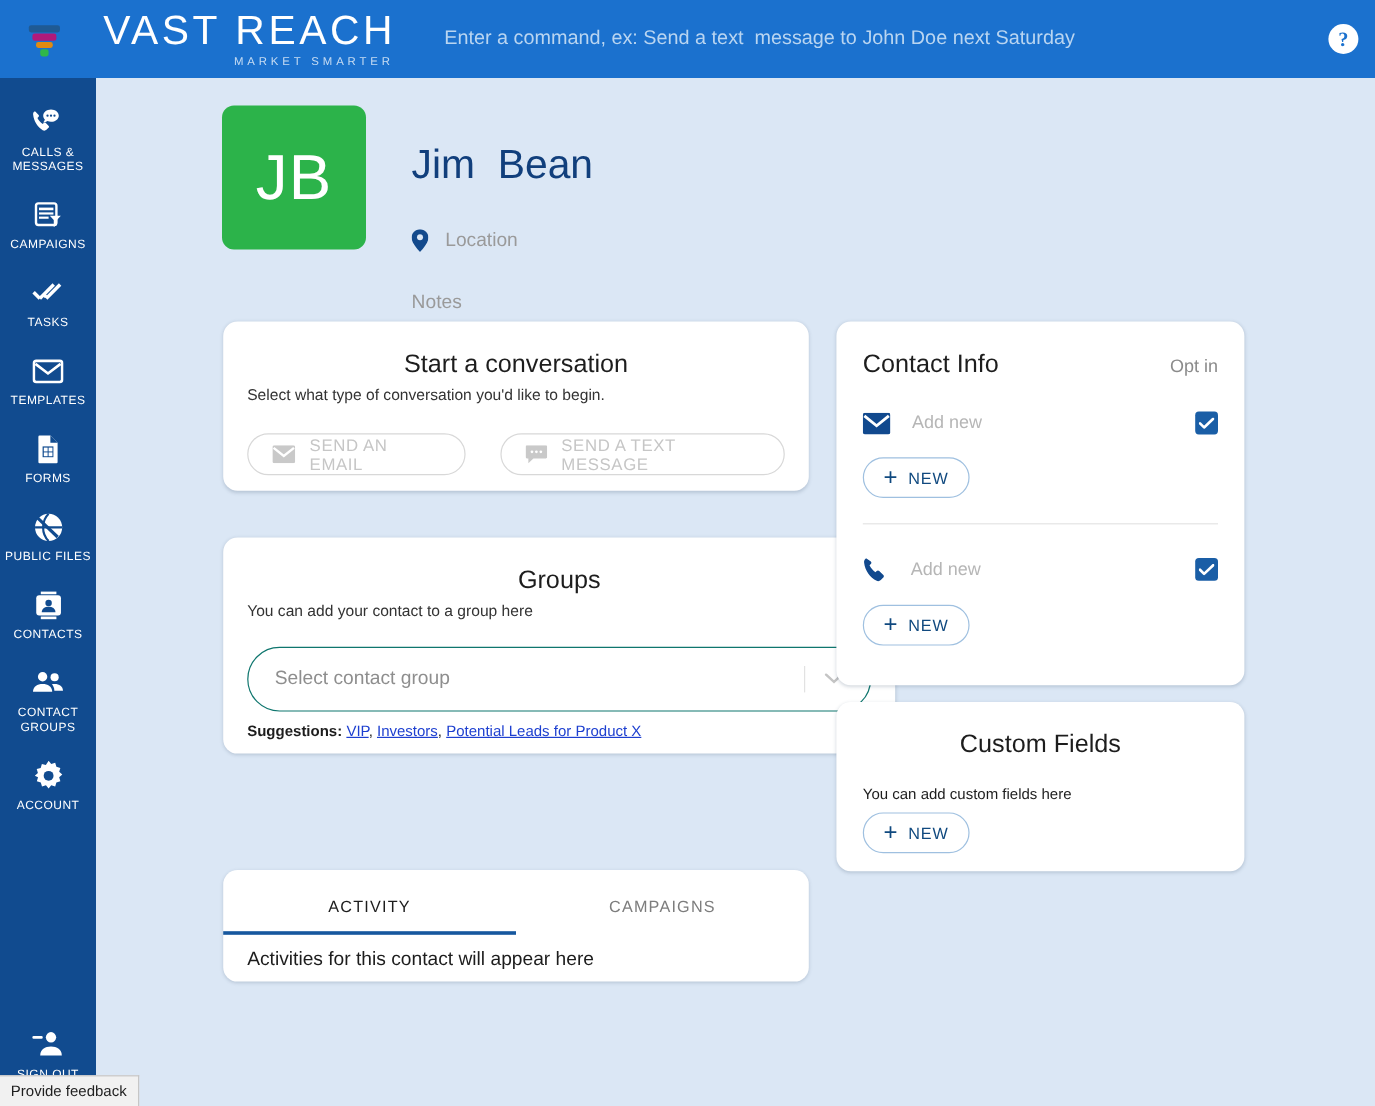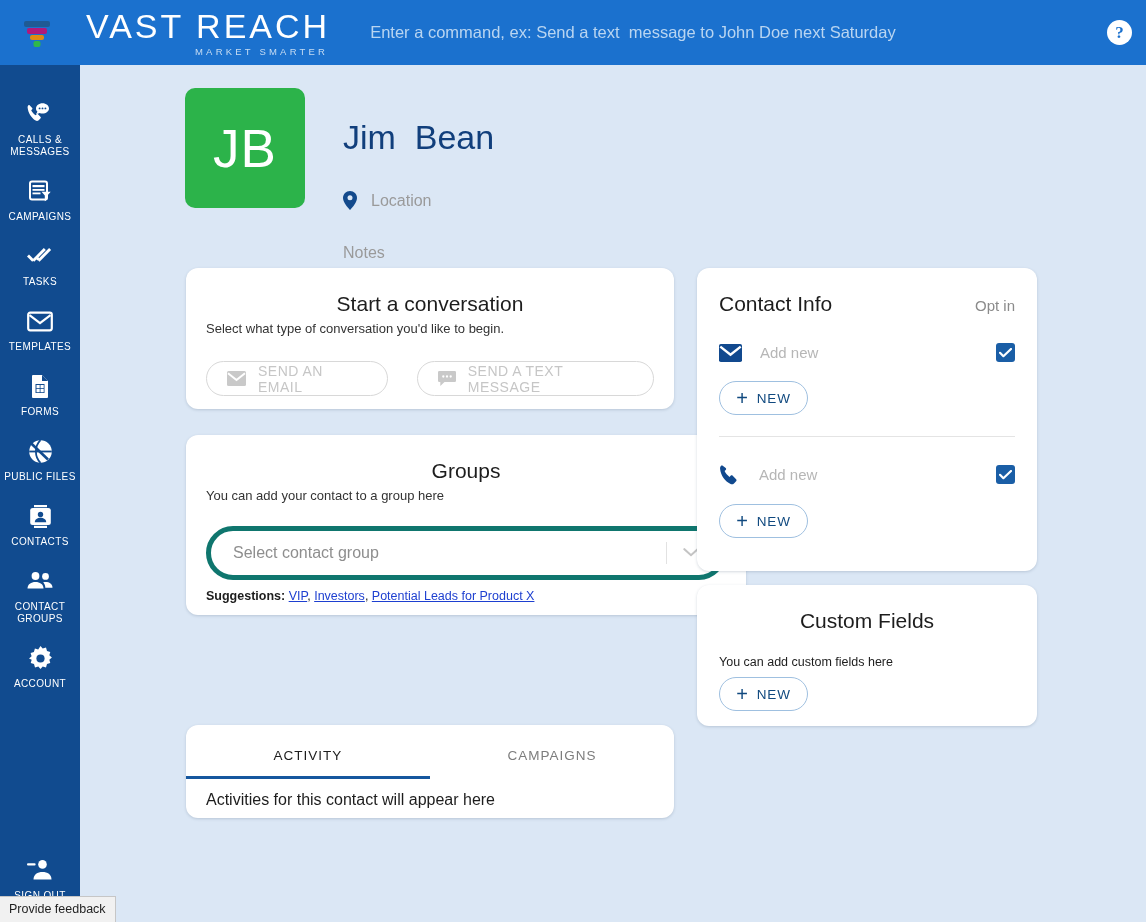--- a/index.html
+++ b/index.html
@@ -50,21 +50,21 @@
     font-size: 17px; font-weight: 700; cursor: pointer;
     font-family: "Liberation Serif", serif;
   }
 
   
   .sidebar {
     position: absolute; top: 65px; left: 0;
     width: 80px; height: 857px;
     background: #114b8f;
   }
-  .nav-list { padding-top: 26px; }
+  .nav-list { padding-top: 14px; }
   .nav-item {
     display: flex; flex-direction: column; align-items: center;
     padding: 10px 2px 10px; cursor: pointer;
   }
   .nav-icon { color: #ffffff; height: 26px; display: flex; align-items: center; }
   .nav-icon svg { display: block; fill: #ffffff; }
   .nav-label {
     margin-top: 7px; color: #ffffff;
     font-size: 10px; letter-spacing: .4px; line-height: 12px;
     text-align: center; text-transform: uppercase;
@@ -119,23 +119,23 @@
   .convo-btns { display: flex; gap: 29px; margin-top: 25px; }
   .pill-outline {
     height: 35px; border: 1px solid #d8d8d8; border-radius: 20px;
     display: inline-flex; align-items: center; padding: 12px 20px;
     color: #c6c6c6; font-size: 14px; letter-spacing: .5px; cursor: pointer;
     background: #fff;
   }
   .pill-outline svg { fill: #c9c9c9; display: block; margin-right: 12px; }
 
   
-  #card-groups { left: 106px; top: 370px; width: 560px; height: 180px; padding: 24px 20px 0; }
+  #card-groups { left: 106px; top: 383px; width: 560px; height: 180px; padding: 24px 20px 0; }
   .select-box {
-    margin-top: 23px; height: 54px; border: 5px solid #0f766e; border-radius: 27px;
+    margin-top: 23px; height: 54px; border: 1px solid #0f766e; border-radius: 27px;
     display: flex; align-items: center; padding: 0 4px 0 22px;
     color: #8e8e8e; font-size: 16px; cursor: pointer; background: #fff;
   }
   .select-value { flex: 1; }
   .select-sep { width: 1px; height: 22px; background: #e2e2e2; margin-right: 16px; }
   .select-chev { margin-right: 18px; display: flex; }
   .select-chev svg { fill: #c4c4c4; display: block; }
   .suggest { margin-top: 9px; font-size: 12.5px; color: #1d1d1d; }
   .suggest b { font-weight: 700; }
   .suggest a { color: #1d3fd0; text-decoration: underline; cursor: pointer; }

